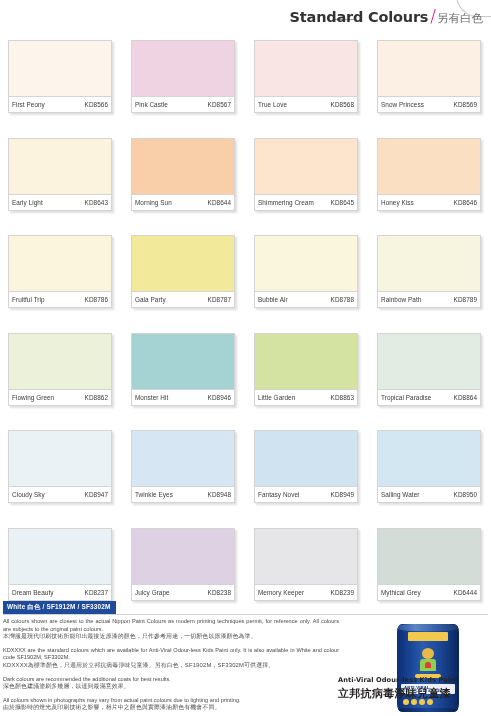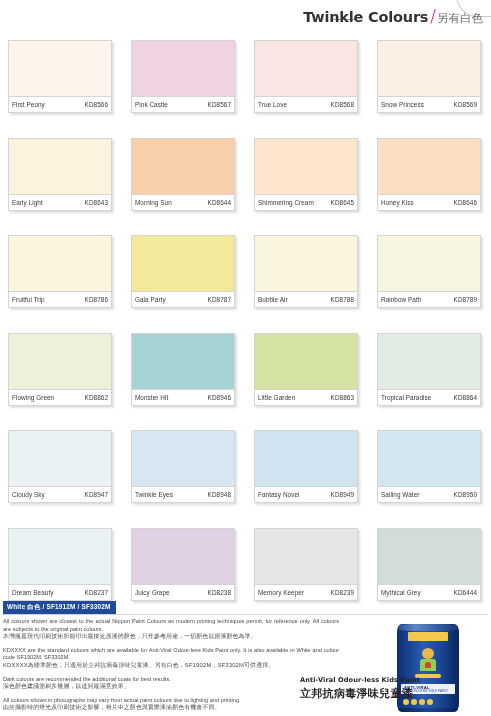--- a/index.html
+++ b/index.html
@@ -175,21 +175,21 @@
   .product {
     position: absolute;
     top: 624px;
     left: 345px;
     width: 143px;
     height: 90px;
   }
   .caption {
     position: absolute;
     top: 676px;
-    left: 300px;
+    left: 338px;
     width: 108px;
     text-align: right;
   }
   .caption-en {
     font-family: "DejaVu Sans", sans-serif;
     font-weight: bold;
     font-size: 6.6px;
     color: #231f20;
     letter-spacing: 0.1px;
     white-space: nowrap;
@@ -312,21 +312,21 @@
     border-radius: 50% / 100%;
   }
 </style>
 </head>
 <body>
 
 <div class="header">
   <div class="header-rule"></div>
   <div class="header-corner"></div>
   <div class="header-title">
-    <span class="header-en">Twinkle Colours</span>
+    <span class="header-en">Standard Colours</span>
     <span class="header-slash">/</span>
     <span class="header-zh">另有白色</span>
   </div>
 </div>
 
 <div class="grid" id="swatch-grid">
     <div class="grid-row">
       <div class="cell">
         <div class="card">
           <div class="chip" style="background: rgb(253, 245, 236);"></div>

